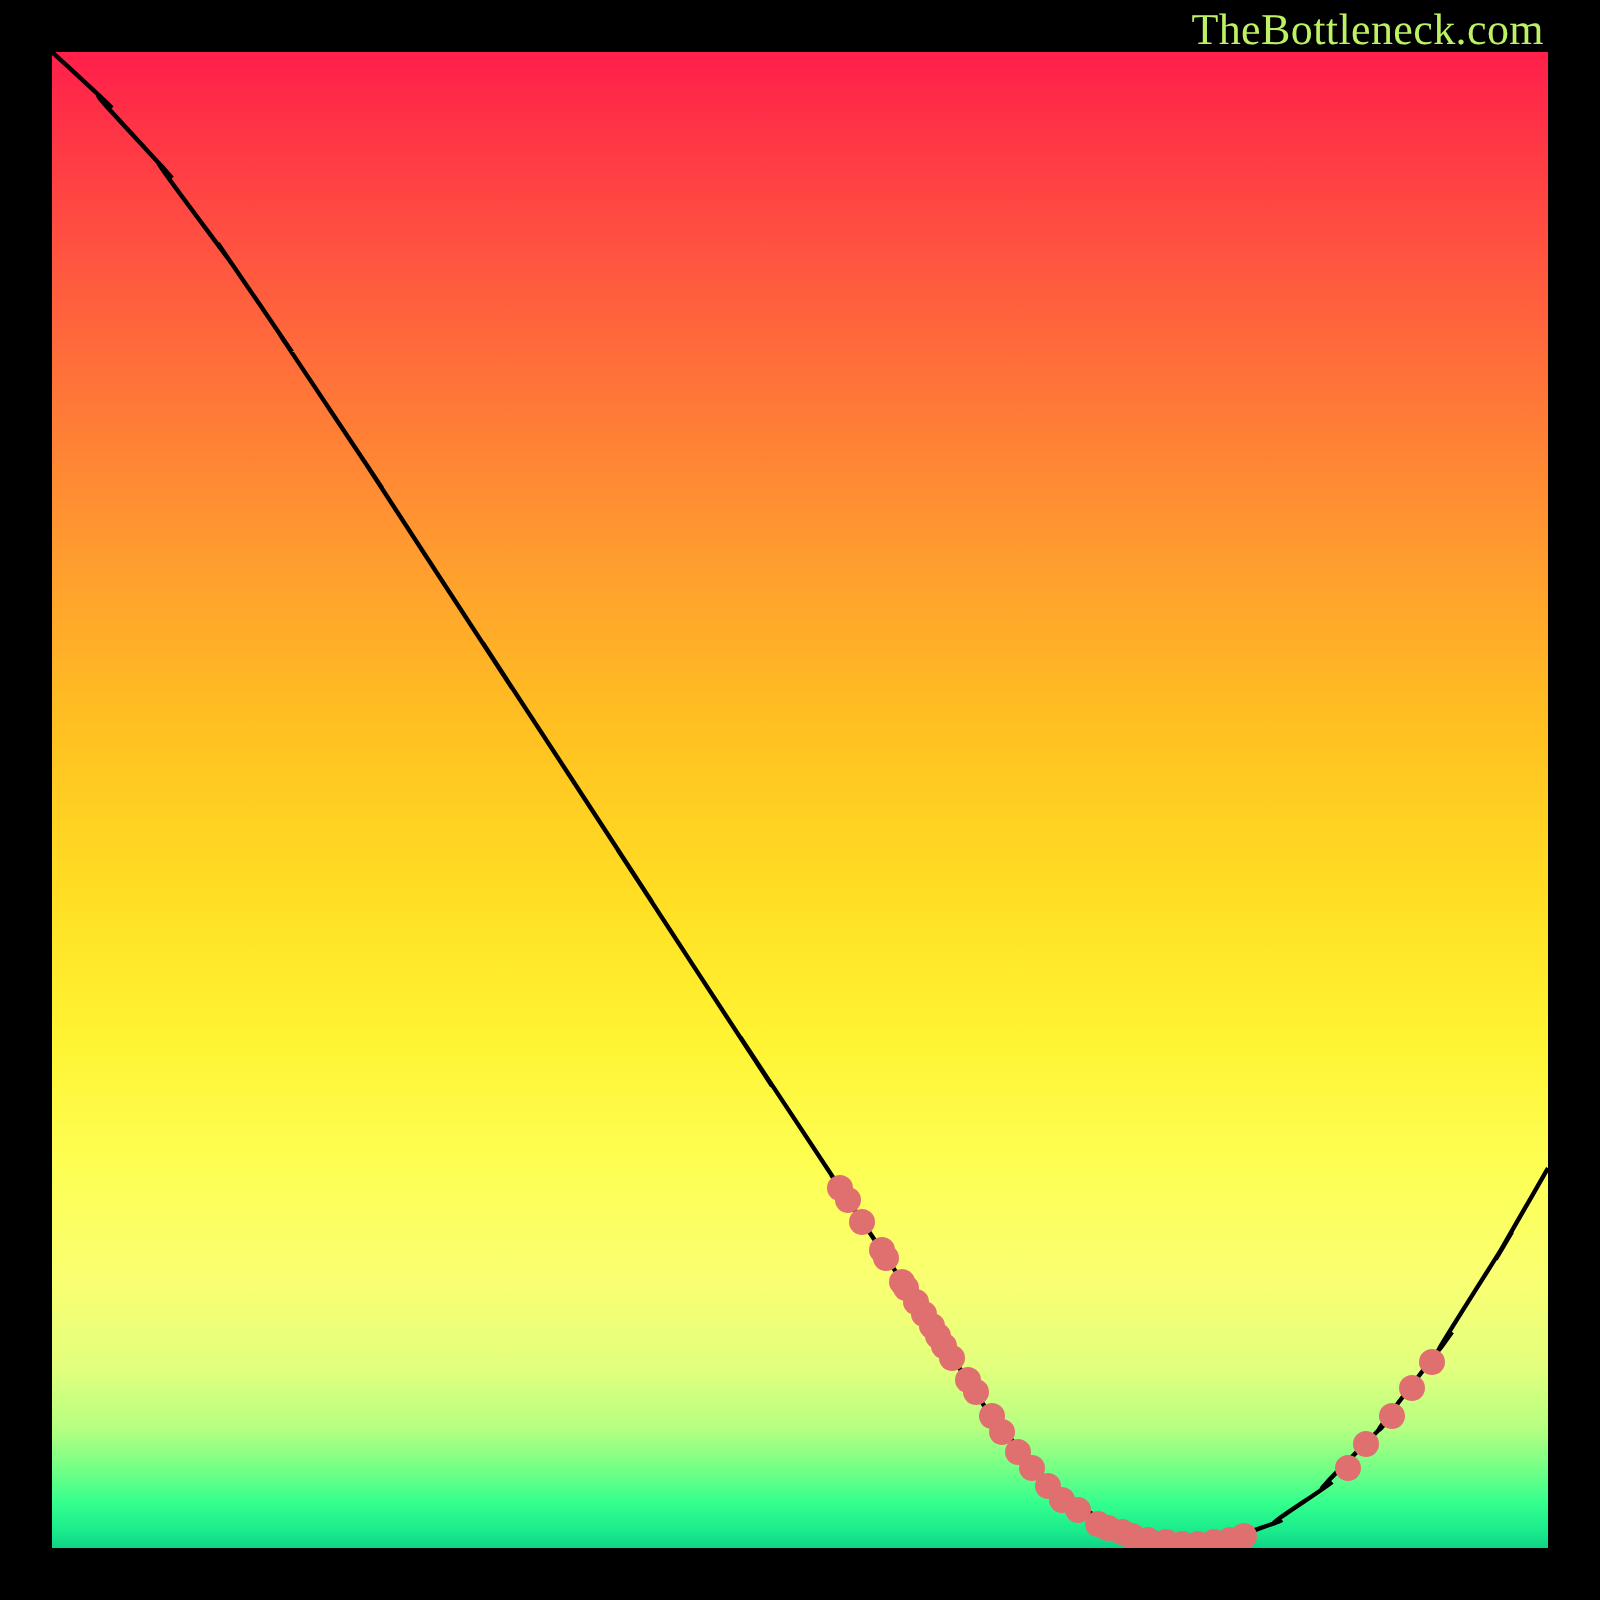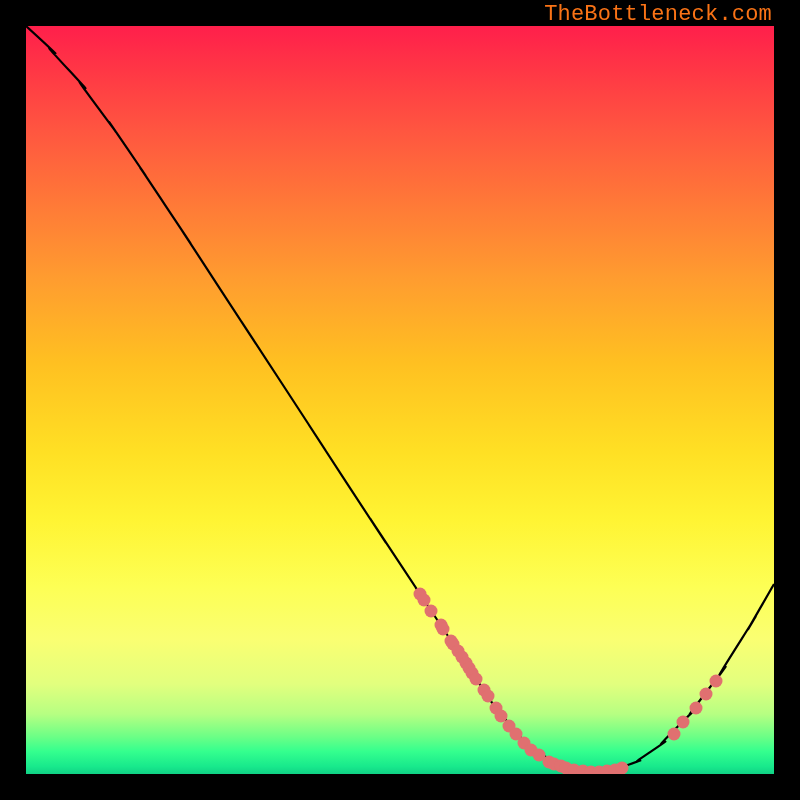--- a/index.html
+++ b/index.html
@@ -41,22 +41,22 @@
       #6cff86 95%,
       #34ff8e 97%,
       #18e98c 99%,
       #10d285 100%
     );
   }
   .watermark {
     position: absolute;
     right: 28px;
     top: 2px;
-    color: #f97316;
-    font-family: Liberation Mono, monospace;
+    color: #bef264;
+    font-family: Liberation Serif, serif;
     font-size: 22px;
     letter-spacing: 0.2px;
   }
   svg.plot {
     position: absolute;
     left: 0;
     top: 0;
     width: 748px;
     height: 748px;
   }

